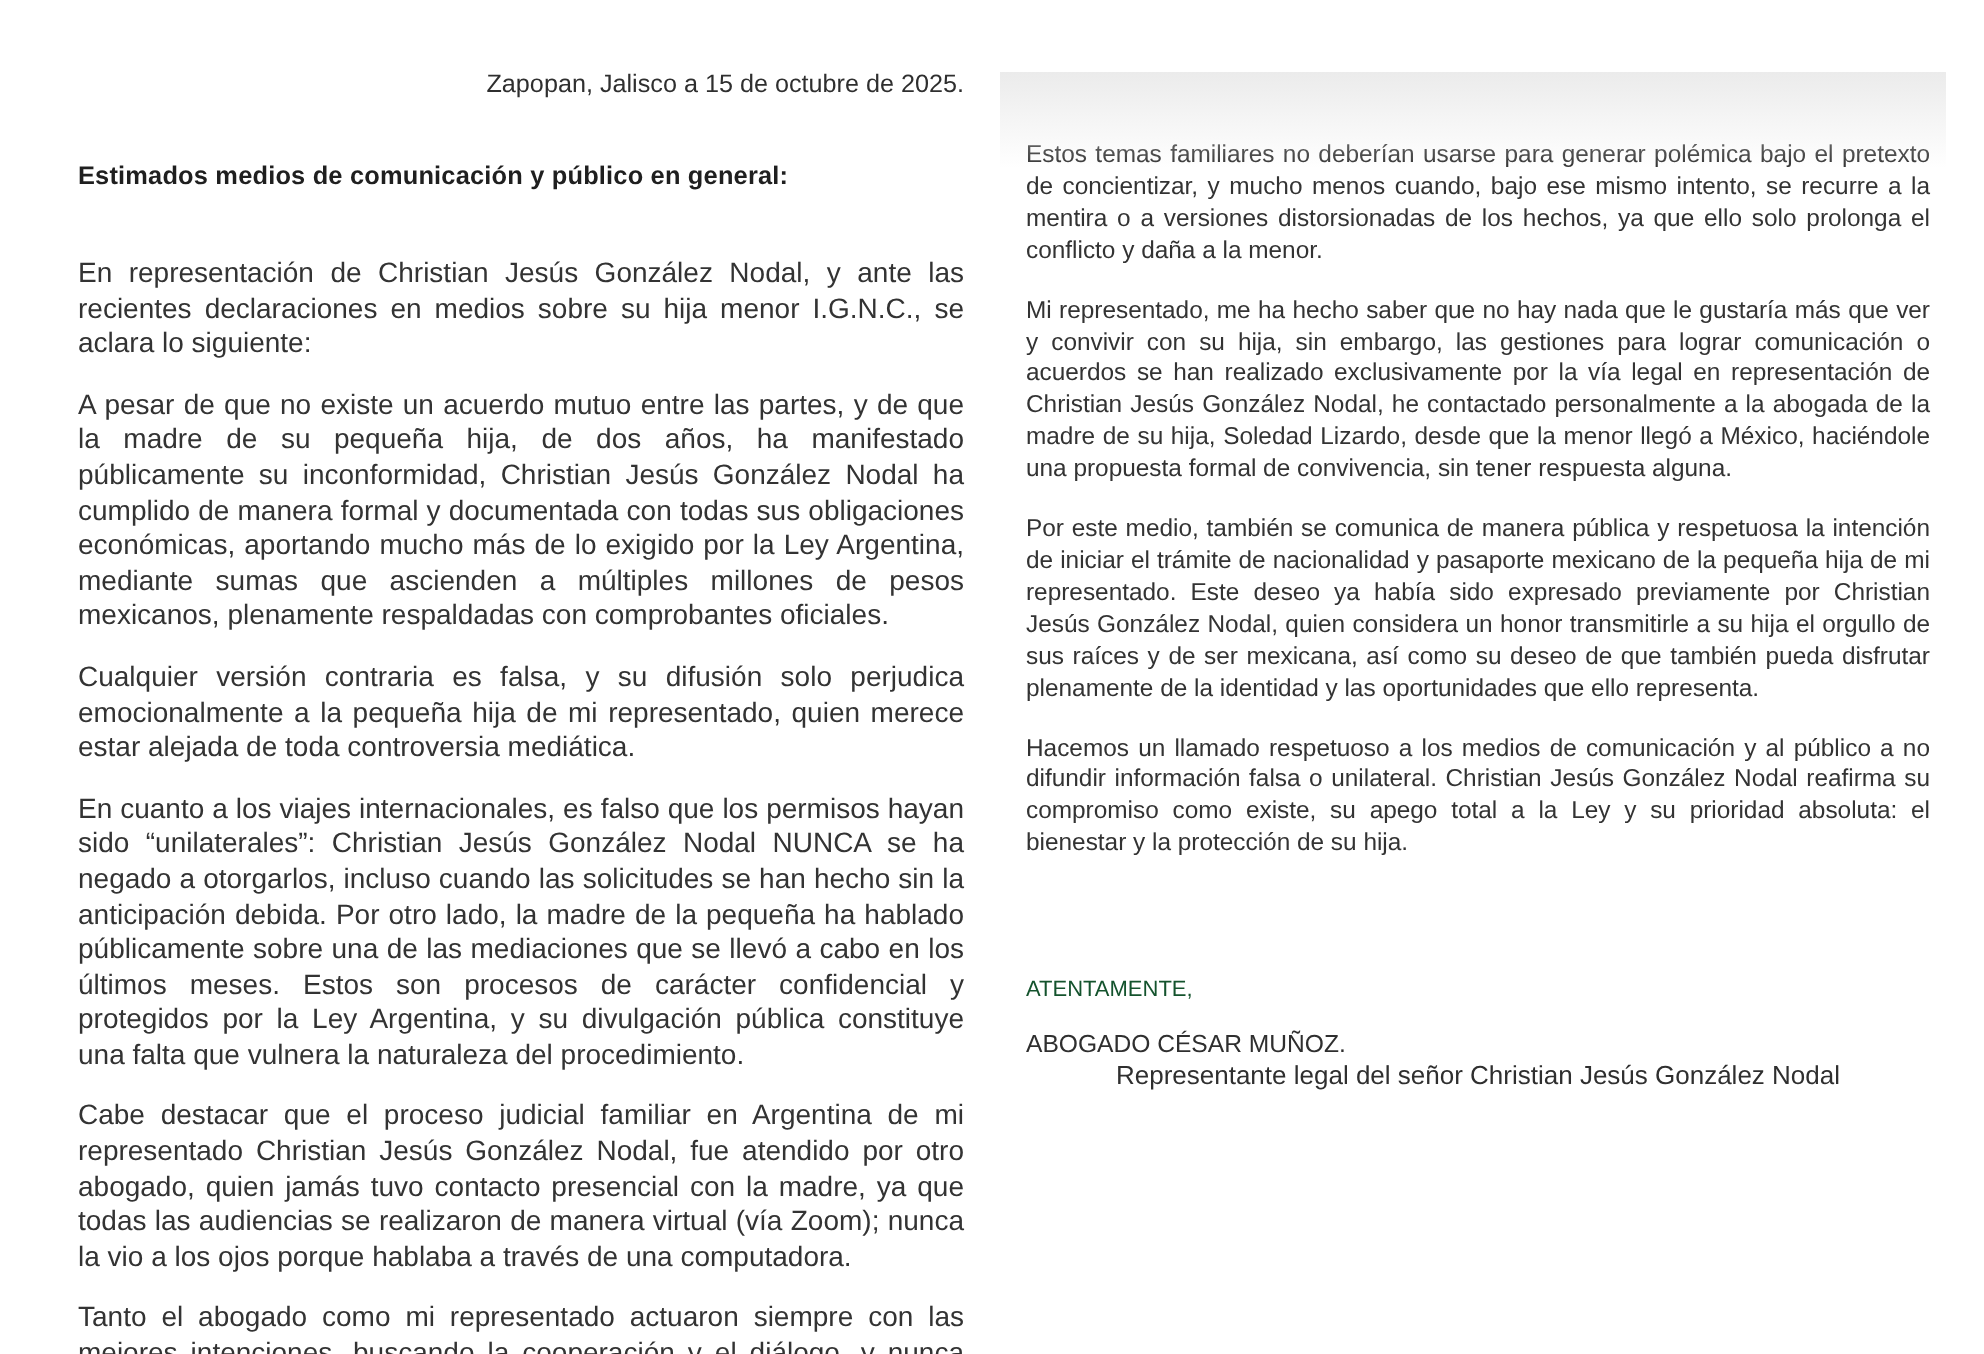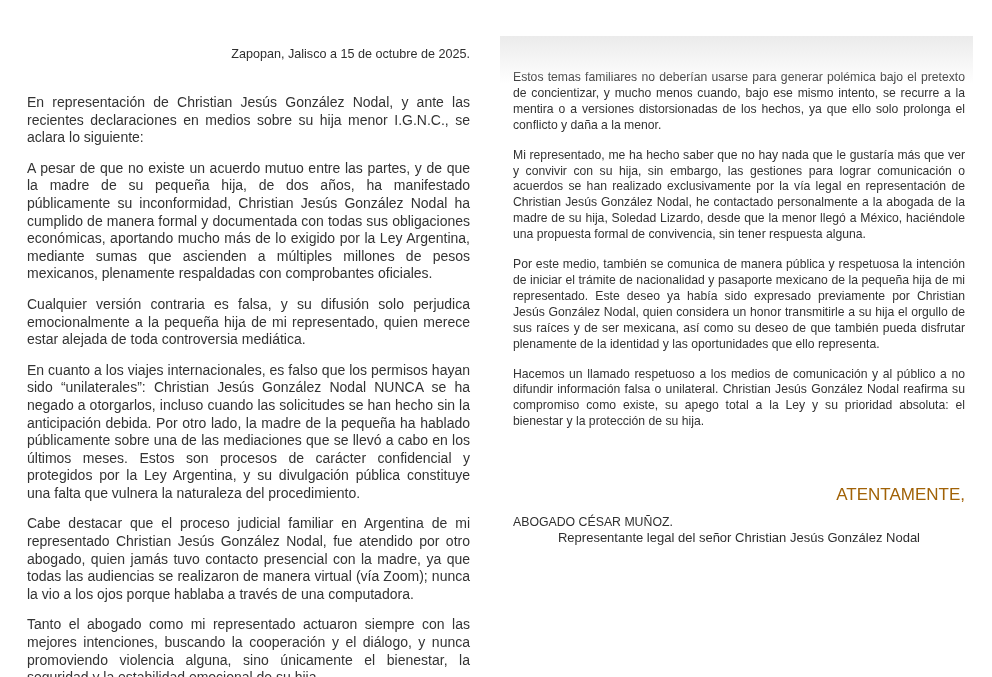--- a/index.html
+++ b/index.html
@@ -13,23 +13,23 @@
     color: #333333;
   }
   .page {
     position: absolute;
     top: 0;
     height: 677px;
     background: #ffffff;
     box-sizing: border-box;
   }
   .page-1 {
-    left: 0;
+    left: 12px;
     width: 478px;
-    padding: 40px 8px 0 27px;
+    padding: 28px 8px 0 27px;
   }
   .page-2 {
     left: 497px;
     width: 478px;
     padding: 44px 10px 0 16px;
     margin-top: 26px;
   }
   .page2-top-shade {
     position: absolute;
     top: 10px;
@@ -64,24 +64,24 @@
   .para.first-after-salutation { margin-top: 31px; }
   .para2 {
     margin: 0 0 14px 0;
     font-size: 12.2px;
     line-height: 15.9px;
     text-align: justify;
     color: #333333;
   }
   .closing {
     margin: 57px 0 0 0;
-    text-align: right;
-    font-size: 17px;
+    text-align: left;
+    font-size: 11px;
     line-height: 16px;
-    color: #a16207;
+    color: #14532d;
   }
   .sig-name {
     margin: 11px 0 0 0;
     text-align: left;
     font-size: 12.3px;
     line-height: 16px;
     color: #2f2f2f;
   }
   .sig-title {
     margin: 0;
@@ -91,20 +91,21 @@
     color: #2f2f2f;
   }
 </style>
 </head>
 <body>
 
 <div class="doc">
 
   <div class="page page-1">
     <p class="date-line">Zapopan, Jalisco a 15 de octubre de 2025.</p>
+    <p class="salutation">Estimados medios de comunicación y público en general:</p>
     <p class="para first-after-salutation">En representación de Christian Jesús González Nodal, y ante las recientes declaraciones en medios sobre su hija menor I.G.N.C., se aclara lo siguiente:</p>
     <p class="para">A pesar de que no existe un acuerdo mutuo entre las partes, y de que la madre de su pequeña hija, de dos años, ha manifestado públicamente su inconformidad, Christian Jesús González Nodal ha cumplido de manera formal y documentada con todas sus obligaciones económicas, aportando mucho más de lo exigido por la Ley Argentina, mediante sumas que ascienden a múltiples millones de pesos mexicanos, plenamente respaldadas con comprobantes oficiales.</p>
     <p class="para">Cualquier versión contraria es falsa, y su difusión solo perjudica emocionalmente a la pequeña hija de mi representado, quien merece estar alejada de toda controversia mediática.</p>
     <p class="para">En cuanto a los viajes internacionales, es falso que los permisos hayan sido “unilaterales”: Christian Jesús González Nodal NUNCA se ha negado a otorgarlos, incluso cuando las solicitudes se han hecho sin la anticipación debida. Por otro lado, la madre de la pequeña ha hablado públicamente sobre una de las mediaciones que se llevó a cabo en los últimos meses. Estos son procesos de carácter confidencial y protegidos por la Ley Argentina, y su divulgación pública constituye una falta que vulnera la naturaleza del procedimiento.</p>
     <p class="para">Cabe destacar que el proceso judicial familiar en Argentina de mi representado Christian Jesús González Nodal, fue atendido por otro abogado, quien jamás tuvo contacto presencial con la madre, ya que todas las audiencias se realizaron de manera virtual (vía Zoom); nunca la vio a los ojos porque hablaba a través de una computadora.</p>
     <p class="para">Tanto el abogado como mi representado actuaron siempre con las mejores intenciones, buscando la cooperación y el diálogo, y nunca promoviendo violencia alguna, sino únicamente el bienestar, la seguridad y la estabilidad emocional de su hija.</p>
   </div>
 
   <div class="page page-2">
     <div class="page2-top-shade"></div>

